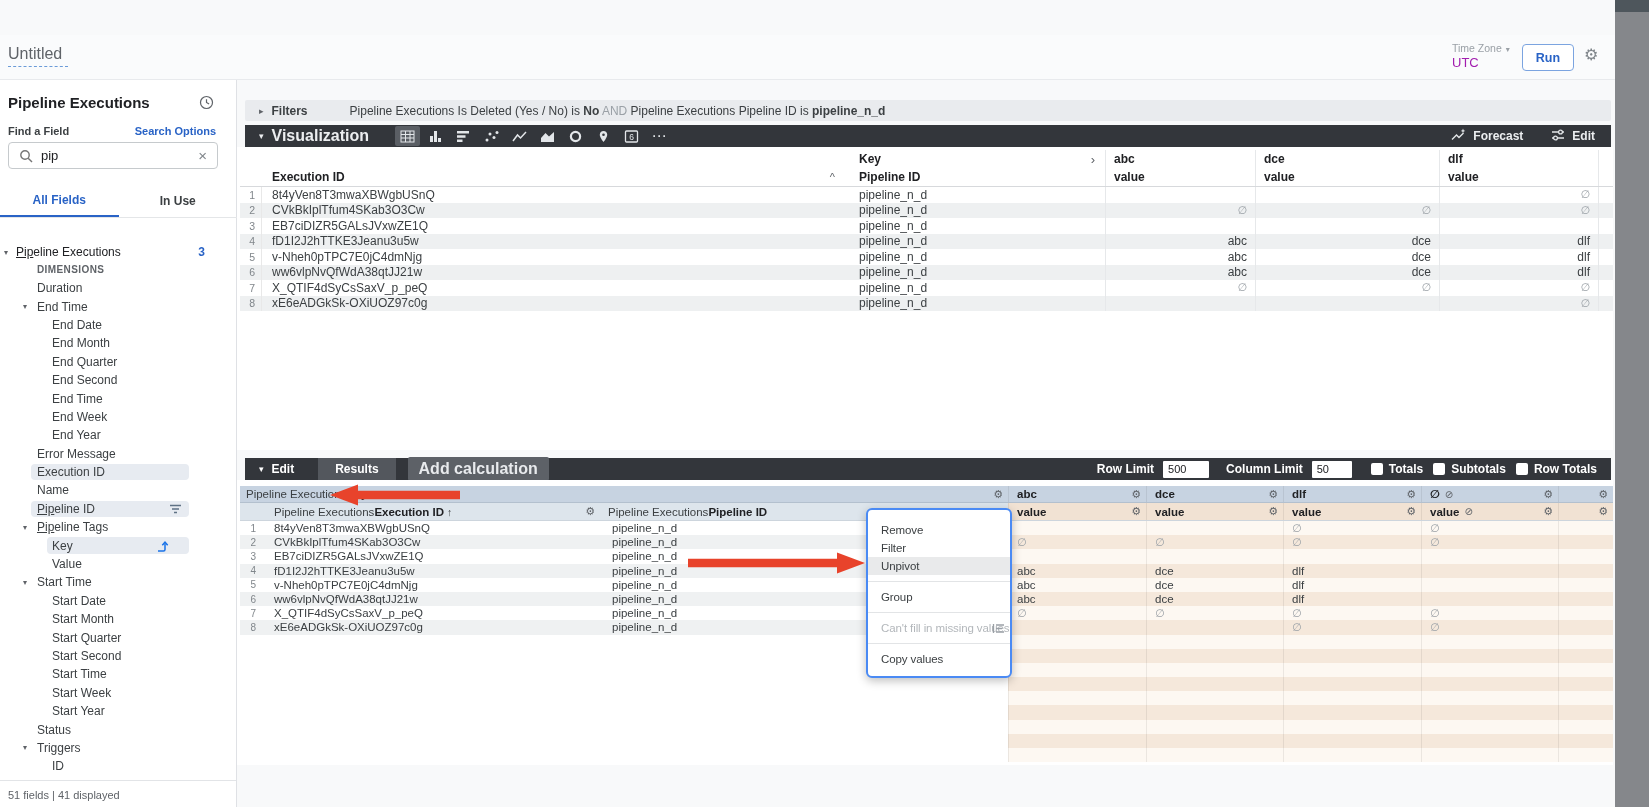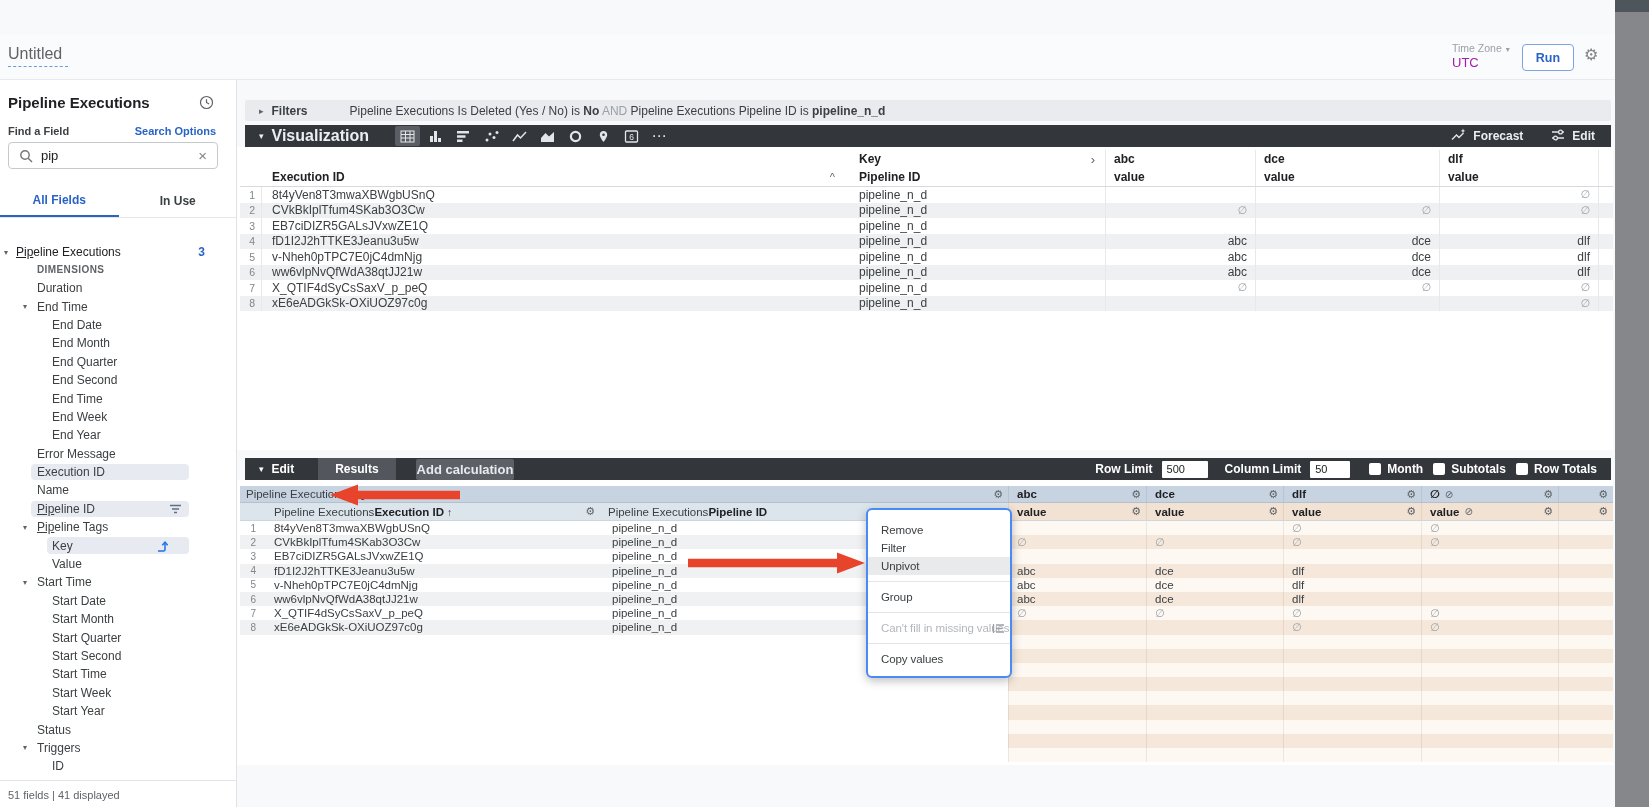--- a/index.html
+++ b/index.html
@@ -94,21 +94,21 @@
   .jr { justify-content:flex-end; }
   .nul { color:#9aa0a6; font-size:11px; }
   .vt-chev { margin-left:auto; padding-right:10px; color:#5f6368; font-size:13px; }
   .sortc { margin-left:auto; padding-right:16px; color:#5f6368; font-size:11px; }
 
   
   .data-bar { position:absolute; left:245px; top:458px; width:1366px; height:22px; background:#33363b; display:flex; align-items:center; color:#fff; white-space:nowrap; }
   .db-caret { margin-left:14px; font-size:9px; }
   .db-label { margin-left:8px; font-size:12px; font-weight:700; }
   .db-results { background:#53575d; height:100%; display:flex; align-items:center; padding:0 17px; margin-left:24px; font-size:12px; font-weight:700; }
-  .db-addcalc { background:#5d6167; border-radius:2px; padding:3px 1px; margin-left:20px; font-size:13px; font-weight:600; color:#e8eaed; }
+  .db-addcalc { background:#5d6167; border-radius:2px; padding:3px 11px; margin-left:12px; font-size:16px; font-weight:600; color:#e8eaed; }
   .db-right { margin-left:auto; margin-right:14px; display:flex; align-items:center; gap:9px; }
   .db-lim-label { font-size:12px; font-weight:600; }
   .db-input { width:46px; height:17px; border:none; background:#fff; font-size:11px; padding:1px 5px; color:#202124; font-family:inherit; border-radius:1px; }
   .db-input.small { width:40px; }
   .dbchk { display:flex; align-items:center; gap:6px; margin-left:10px; font-size:12px; font-weight:600; }
   .cb { width:12px; height:12px; background:#fff; border-radius:2px; display:inline-block; }
 
   
   .rt-h1 { height:17px; background:#c7d3e1; font-size:11.5px; color:#202124; border-bottom:1px solid #b3c0ce; }
   .rt-h2 { height:18px; font-size:11.5px; color:#202124; border-bottom:1px solid #cdd5dd; }
@@ -475,21 +475,21 @@
     <span class="db-results">Results</span>
     <span class="db-addcalc">Add calculation</span>
     <div class="db-right">
       <span class="db-lim-label">Row Limit</span>
       <input class="db-input" value="500" style="">
       <span class="db-lim-label" style="margin-left:8px">Column Limit</span>
       <input class="db-input small" value="50" style="">
       <span id="db-checks" style="display:flex;align-items:center">
           <span class="dbchk">
             <span class="cb"></span>
-            <span>Month</span>
+            <span>Totals</span>
           </span>
           <span class="dbchk">
             <span class="cb"></span>
             <span>Subtotals</span>
           </span>
           <span class="dbchk">
             <span class="cb"></span>
             <span>Row Totals</span>
           </span>
         </span>

